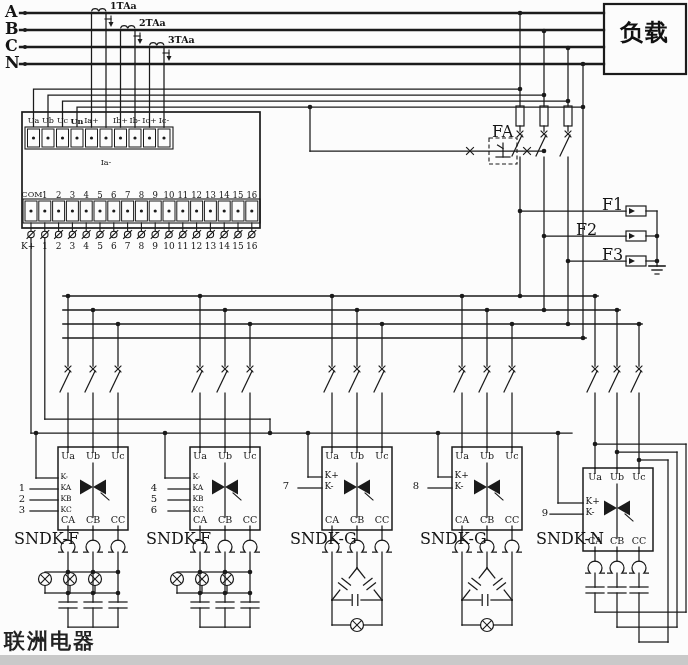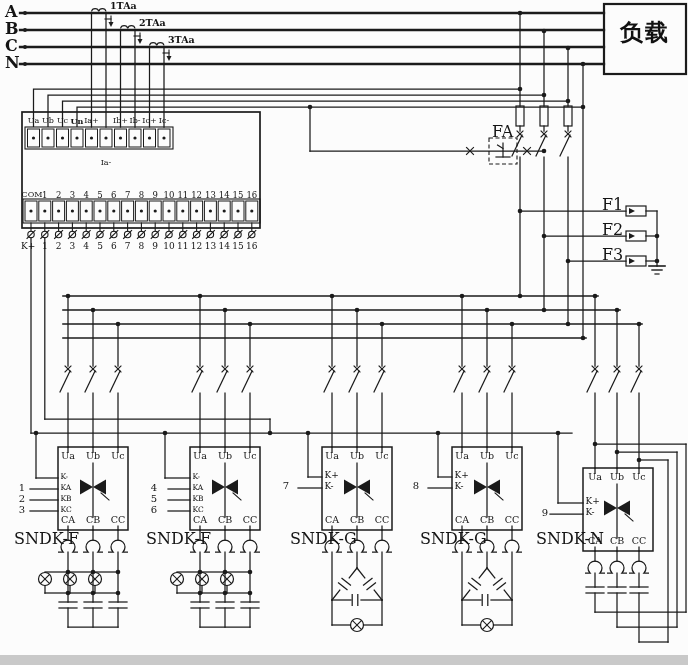--- a/index.html
+++ b/index.html
@@ -608,24 +608,25 @@
   <span class="lbl phase" style="left:5px;top:55px">N</span>
 
   <span class="lbl ct" style="left:110px;top:1px">1TAa</span>
   <span class="lbl ct" style="left:139px;top:18px">2TAa</span>
   <span class="lbl ct" style="left:168px;top:35px">3TAa</span>
 
   <div class="load" style="left:606px;top:6px;width:78px;height:52px">负载</div>
 
   <span class="lbl t11" style="left:492px;top:124px">FA</span>
   <span class="lbl t11" style="left:602px;top:197px">F1</span>
-  <span class="lbl t11" style="left:602px;top:222px">F2</span>
+  <span class="lbl t11" style="left:576px;top:222px">F2</span>
   <span class="lbl t11" style="left:602px;top:247px">F3</span>
 
 
+  <span class="footer-text">联洲电器</span>
   <div class="footer-bar" style="background: rgb(201, 201, 201);"></div>
 <span class="lbl t8 ctr" style="left: 24.5px; top: 116.5px; width: 18px;">Ua</span>
     <span class="lbl t8 ctr" style="left: 39px; top: 116.5px; width: 18px;">Ub</span>
     <span class="lbl t8 ctr" style="left: 53.5px; top: 116.5px; width: 18px;">Uc</span>
     <span class="lbl t8 ctr" style="left: 68px; top: 116.5px; width: 18px; font-weight: bold;">Un</span>
     <span class="lbl t8 b ctr" style="left: 82.5px; top: 116.5px; width: 18px;">Ia+</span>
     <span class="lbl t8 b ctr" style="left: 97px; top: 116.5px; width: 18px; margin-top: 42px;">Ia-</span>
     <span class="lbl t8 b ctr" style="left: 111.5px; top: 116.5px; width: 18px;">Ib+</span>
     <span class="lbl t8 b ctr" style="left: 126px; top: 116.5px; width: 18px;">Ib-</span>
     <span class="lbl t8 b ctr" style="left: 140.5px; top: 116.5px; width: 18px;">Ic+</span>

